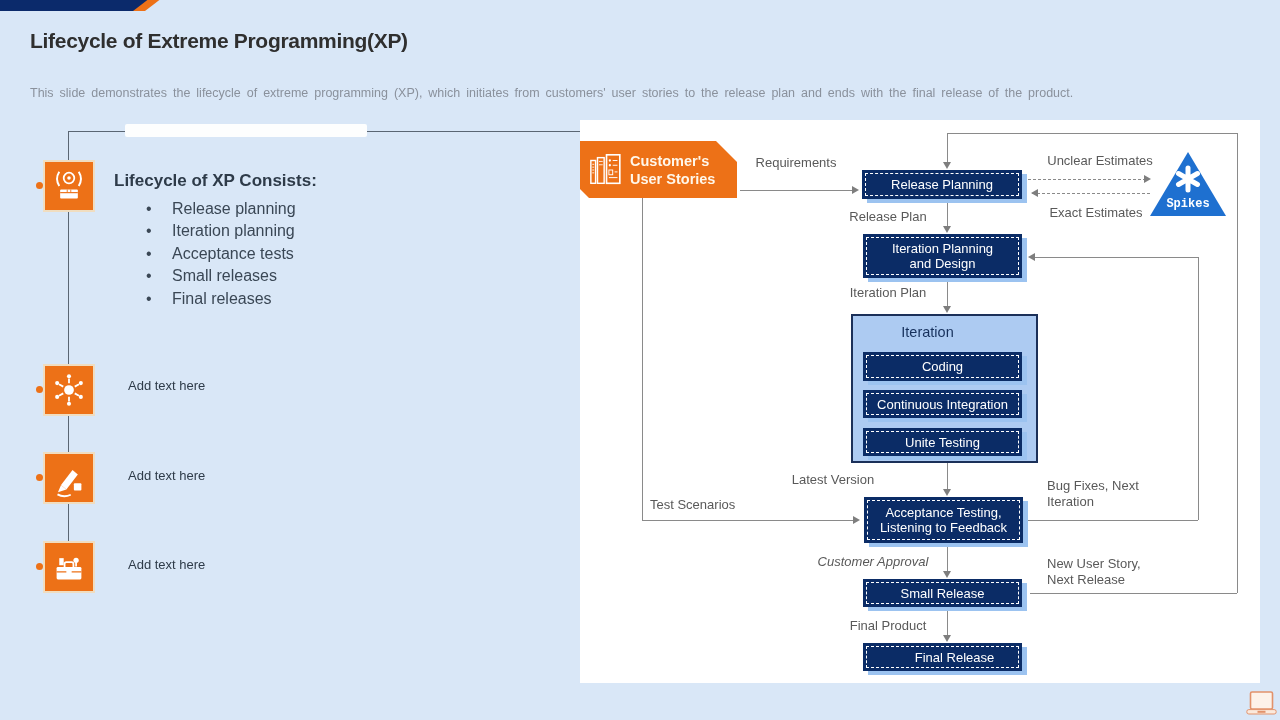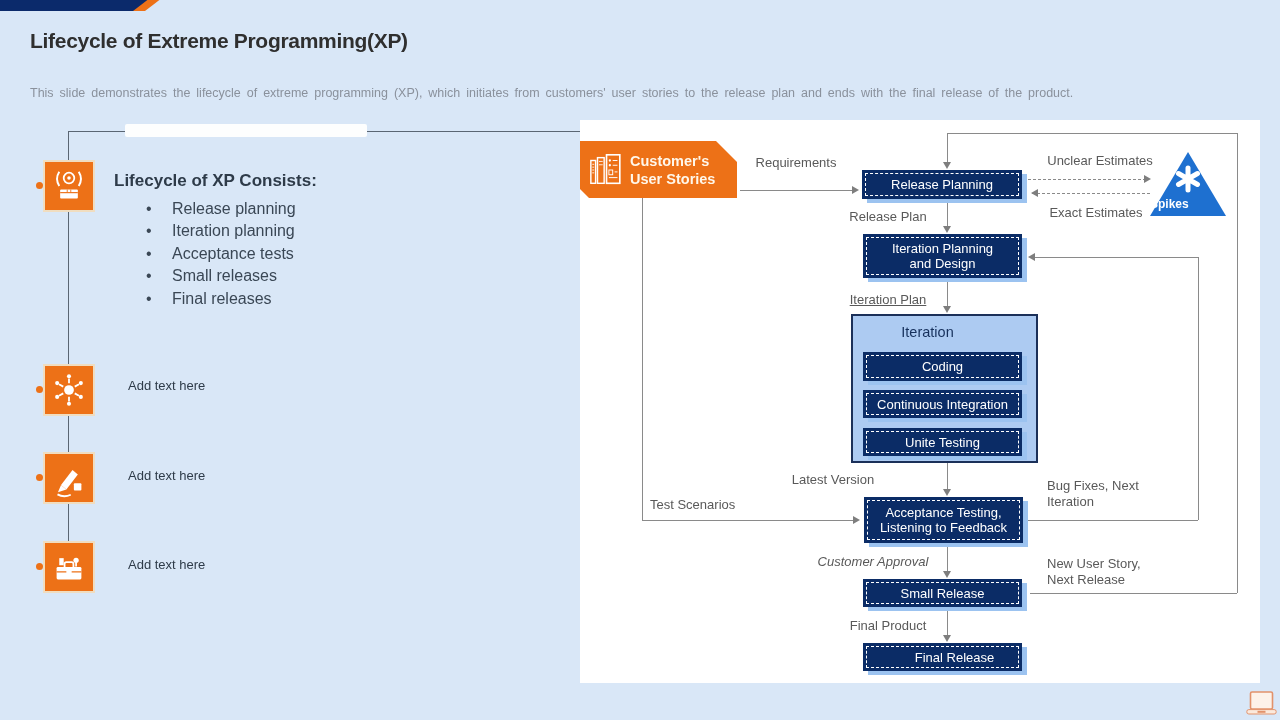--- a/index.html
+++ b/index.html
@@ -39,21 +39,21 @@
   
   .nbox { position:absolute; background:#0b2c66; box-shadow:5px 4px 0 #9cc3f0; color:#fff;
     display:flex; align-items:center; justify-content:center; text-align:center; font-size:13px; line-height:15px; }
   .nbox::after { content:""; position:absolute; inset:3px; border:1px dashed #ffffff; pointer-events:none; }
   
   .iter { position:absolute; left:851px; top:314px; width:187px; height:149px; background:#adcbf2; border:2px solid #1b3059; }
   .iter-title { position:absolute; left:851px; top:324px; width:153px; text-align:center; font-size:14.5px; color:#16305c; }
   
   .spikes { position:absolute; left:1150px; top:152px; width:76px; height:64px; background:#1e70d0;
     clip-path:polygon(50% 0,100% 100%,0 100%); }
-  .spikes-label { position:absolute; left:1150px; top:197px; width:76px; font-size:12px; font-weight:bold; color:#ffffff; }
+  .spikes-label { position:absolute; left:1150px; top:197px; width:76px; text-align:center; font-size:12px; font-weight:bold; color:#ffffff;font-family:Liberation Mono, monospace; }
   
   .ln { position:absolute; background:#8a8a8a; }
   .lnh { height:1px; } .lnv { width:1px; }
   .dash { position:absolute; height:0; border-top:1.5px dashed #8a8a8a; }
   .ah { position:absolute; width:0; height:0; }
   .ah-down { border-left:4px solid transparent; border-right:4px solid transparent; border-top:7px solid #7e7e7e; }
   .ah-right { border-top:4px solid transparent; border-bottom:4px solid transparent; border-left:7px solid #7e7e7e; }
   .ah-left { border-top:4px solid transparent; border-bottom:4px solid transparent; border-right:7px solid #7e7e7e; }
   .lbl { position:absolute; font-size:13px; color:#595959; }
   .lbl-c { text-align:center; }
@@ -219,21 +219,21 @@
 <div class="spikes"></div>
 <svg style="position:absolute;left:1165px;top:162px;" width="46" height="34" viewBox="0 0 46 34">
   <path d="M23 6 V28 M13.5 11.5 L32.5 22.5 M13.5 22.5 L32.5 11.5" stroke="#fff" stroke-width="5" stroke-linecap="round"></path>
 </svg>
 <div class="spikes-label">Spikes</div>
 
 <div class="lbl lbl-c nowrap" style="left:738px;top:155px;width:116px;">Requirements</div>
 <div class="lbl lbl-c nowrap" style="left:836px;top:209px;width:104px;">Release Plan</div>
 <div class="lbl lbl-c nowrap" style="left:1038px;top:153px;width:124px;">Unclear Estimates</div>
 <div class="lbl lbl-c nowrap" style="left:1036px;top:205px;width:120px;">Exact Estimates</div>
-<div class="lbl lbl-c nowrap" style="left:836px;top:292px;width:104px;text-decoration:underline;">Iteration Plan</div>
+<div class="lbl lbl-c nowrap" style="left:836px;top:285px;width:104px;">Iteration Plan</div>
 <div class="lbl lbl-c nowrap" style="left:781px;top:472px;width:104px;">Latest Version</div>
 <div class="lbl nowrap" style="left:650px;top:497px;">Test Scenarios</div>
 <div class="lbl lbl-wrap" style="left:1047px;top:478px;width:102px;">Bug Fixes, Next Iteration</div>
 <div class="lbl lbl-c nowrap" style="left:800px;top:554px;width:146px;font-style:italic;">Customer Approval</div>
 <div class="lbl lbl-wrap" style="left:1047px;top:556px;width:108px;">New User Story, Next Release</div>
 <div class="lbl lbl-c nowrap" style="left:836px;top:618px;width:104px;">Final Product</div>
 
 <div class="laptop">
   <svg width="31" height="25" viewBox="0 0 31 25">
     <rect x="4.5" y="1" width="22" height="17" rx="1.5" fill="#fdf2e9" stroke="#e2926b" stroke-width="1.6"></rect>

